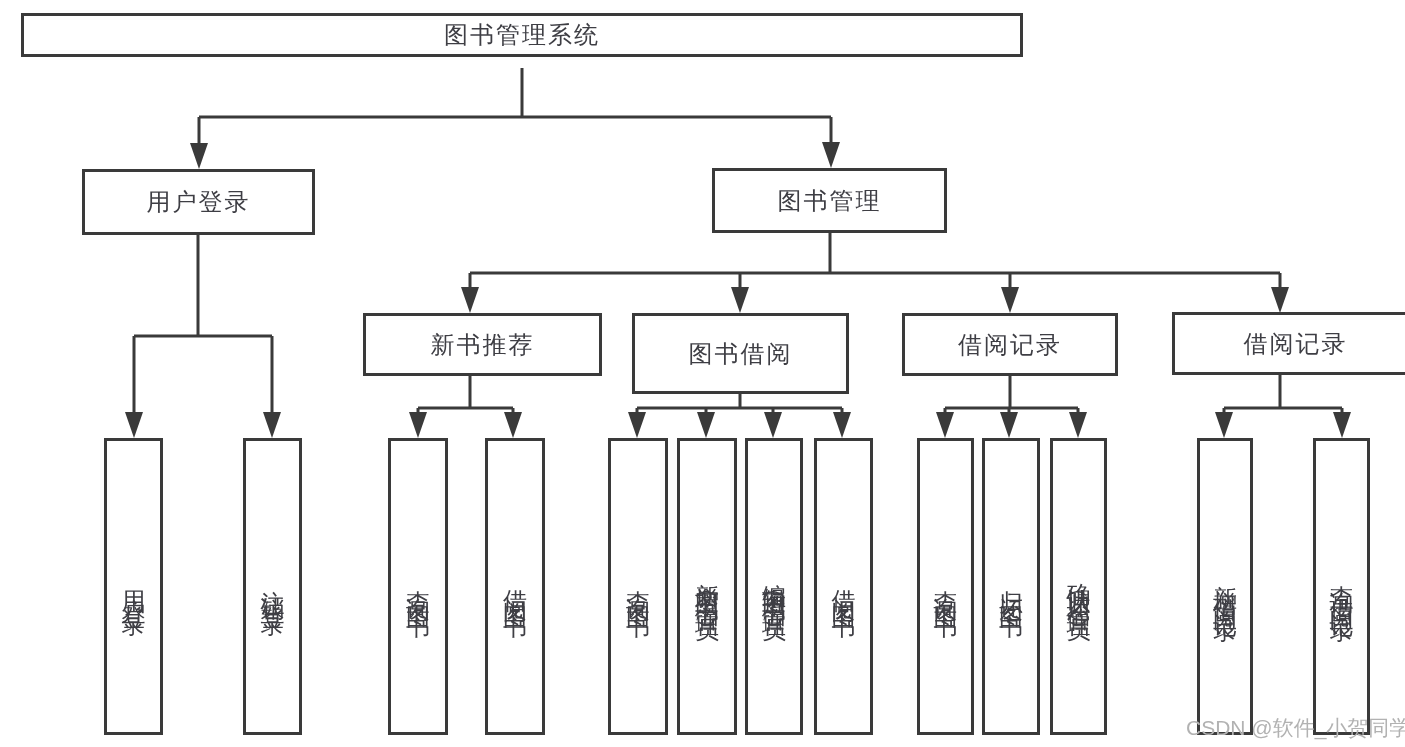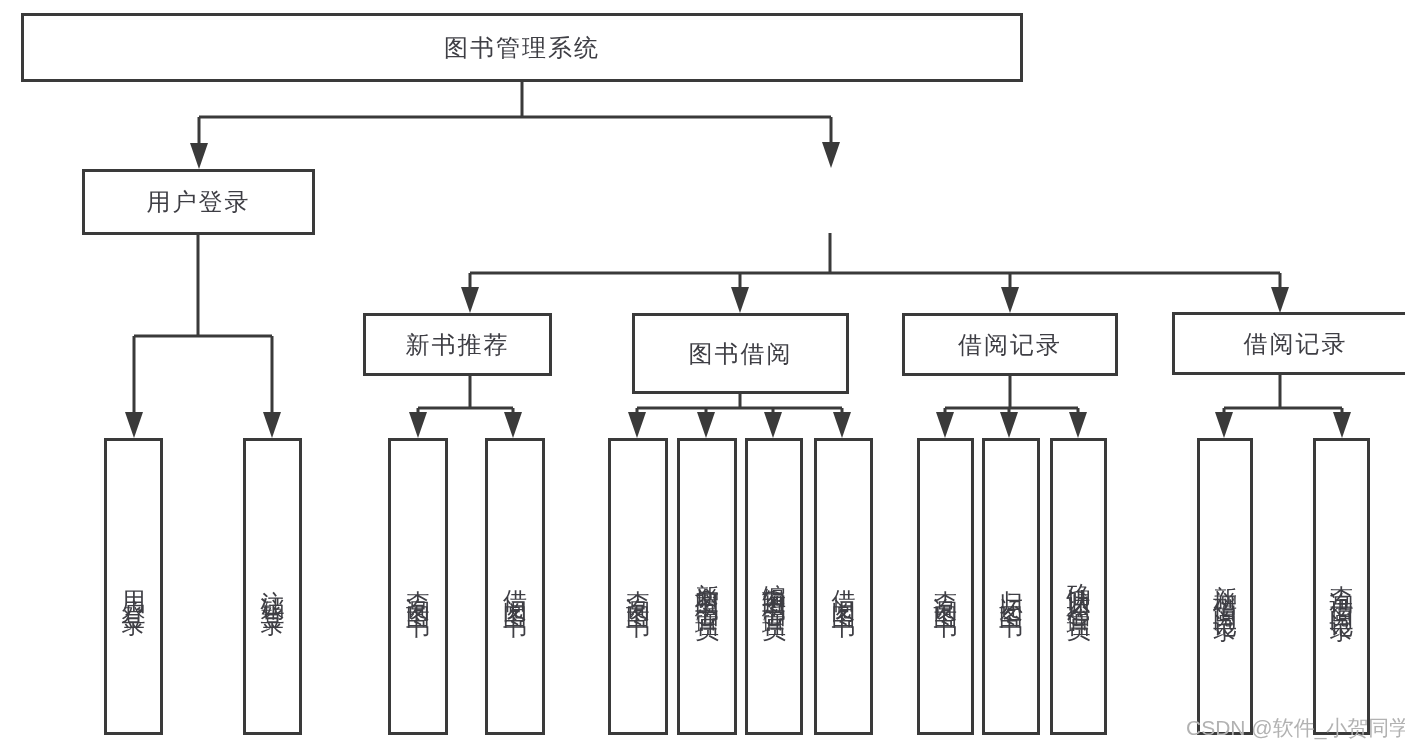--- a/index.html
+++ b/index.html
@@ -90,29 +90,32 @@
       <polygon points="764,412 782,412 773,438"></polygon>
       <polygon points="833,412 851,412 842,438"></polygon>
       <polygon points="936,412 954,412 945,438"></polygon>
       <polygon points="1000,412 1018,412 1009,438"></polygon>
       <polygon points="1069,412 1087,412 1078,438"></polygon>
       <polygon points="1215,412 1233,412 1224,438"></polygon>
       <polygon points="1333,412 1351,412 1342,438"></polygon>
     </g>
   </svg>
 
-  <div class="box" style="left:21px; top:13px; width:1002px; height:69px;">
+  <div class="box" style="left:21px; top:13px; width:1002px; height:44px;">
     <span class="hlabel">图书管理系统</span>
   </div>
 
   <div class="box" style="left:82px; top:169px; width:233px; height:66px;">
     <span class="hlabel">用户登录</span>
   </div>
+  <div class="box" style="left:712px; top:168px; width:235px; height:65px;">
+    <span class="hlabel">图书管理</span>
+  </div>
 
-  <div class="box" style="left:363px; top:313px; width:189px; height:63px;">
+  <div class="box" style="left:363px; top:313px; width:239px; height:63px;">
     <span class="hlabel">新书推荐</span>
   </div>
   <div class="box" style="left:632px; top:313px; width:217px; height:81px;">
     <span class="hlabel">图书借阅</span>
   </div>
   <div class="box" style="left:902px; top:313px; width:216px; height:63px;">
     <span class="hlabel">借阅记录</span>
   </div>
   <div class="box" style="left:1172px; top:312px; width:247px; height:63px;">
     <span class="hlabel">借阅记录</span>

